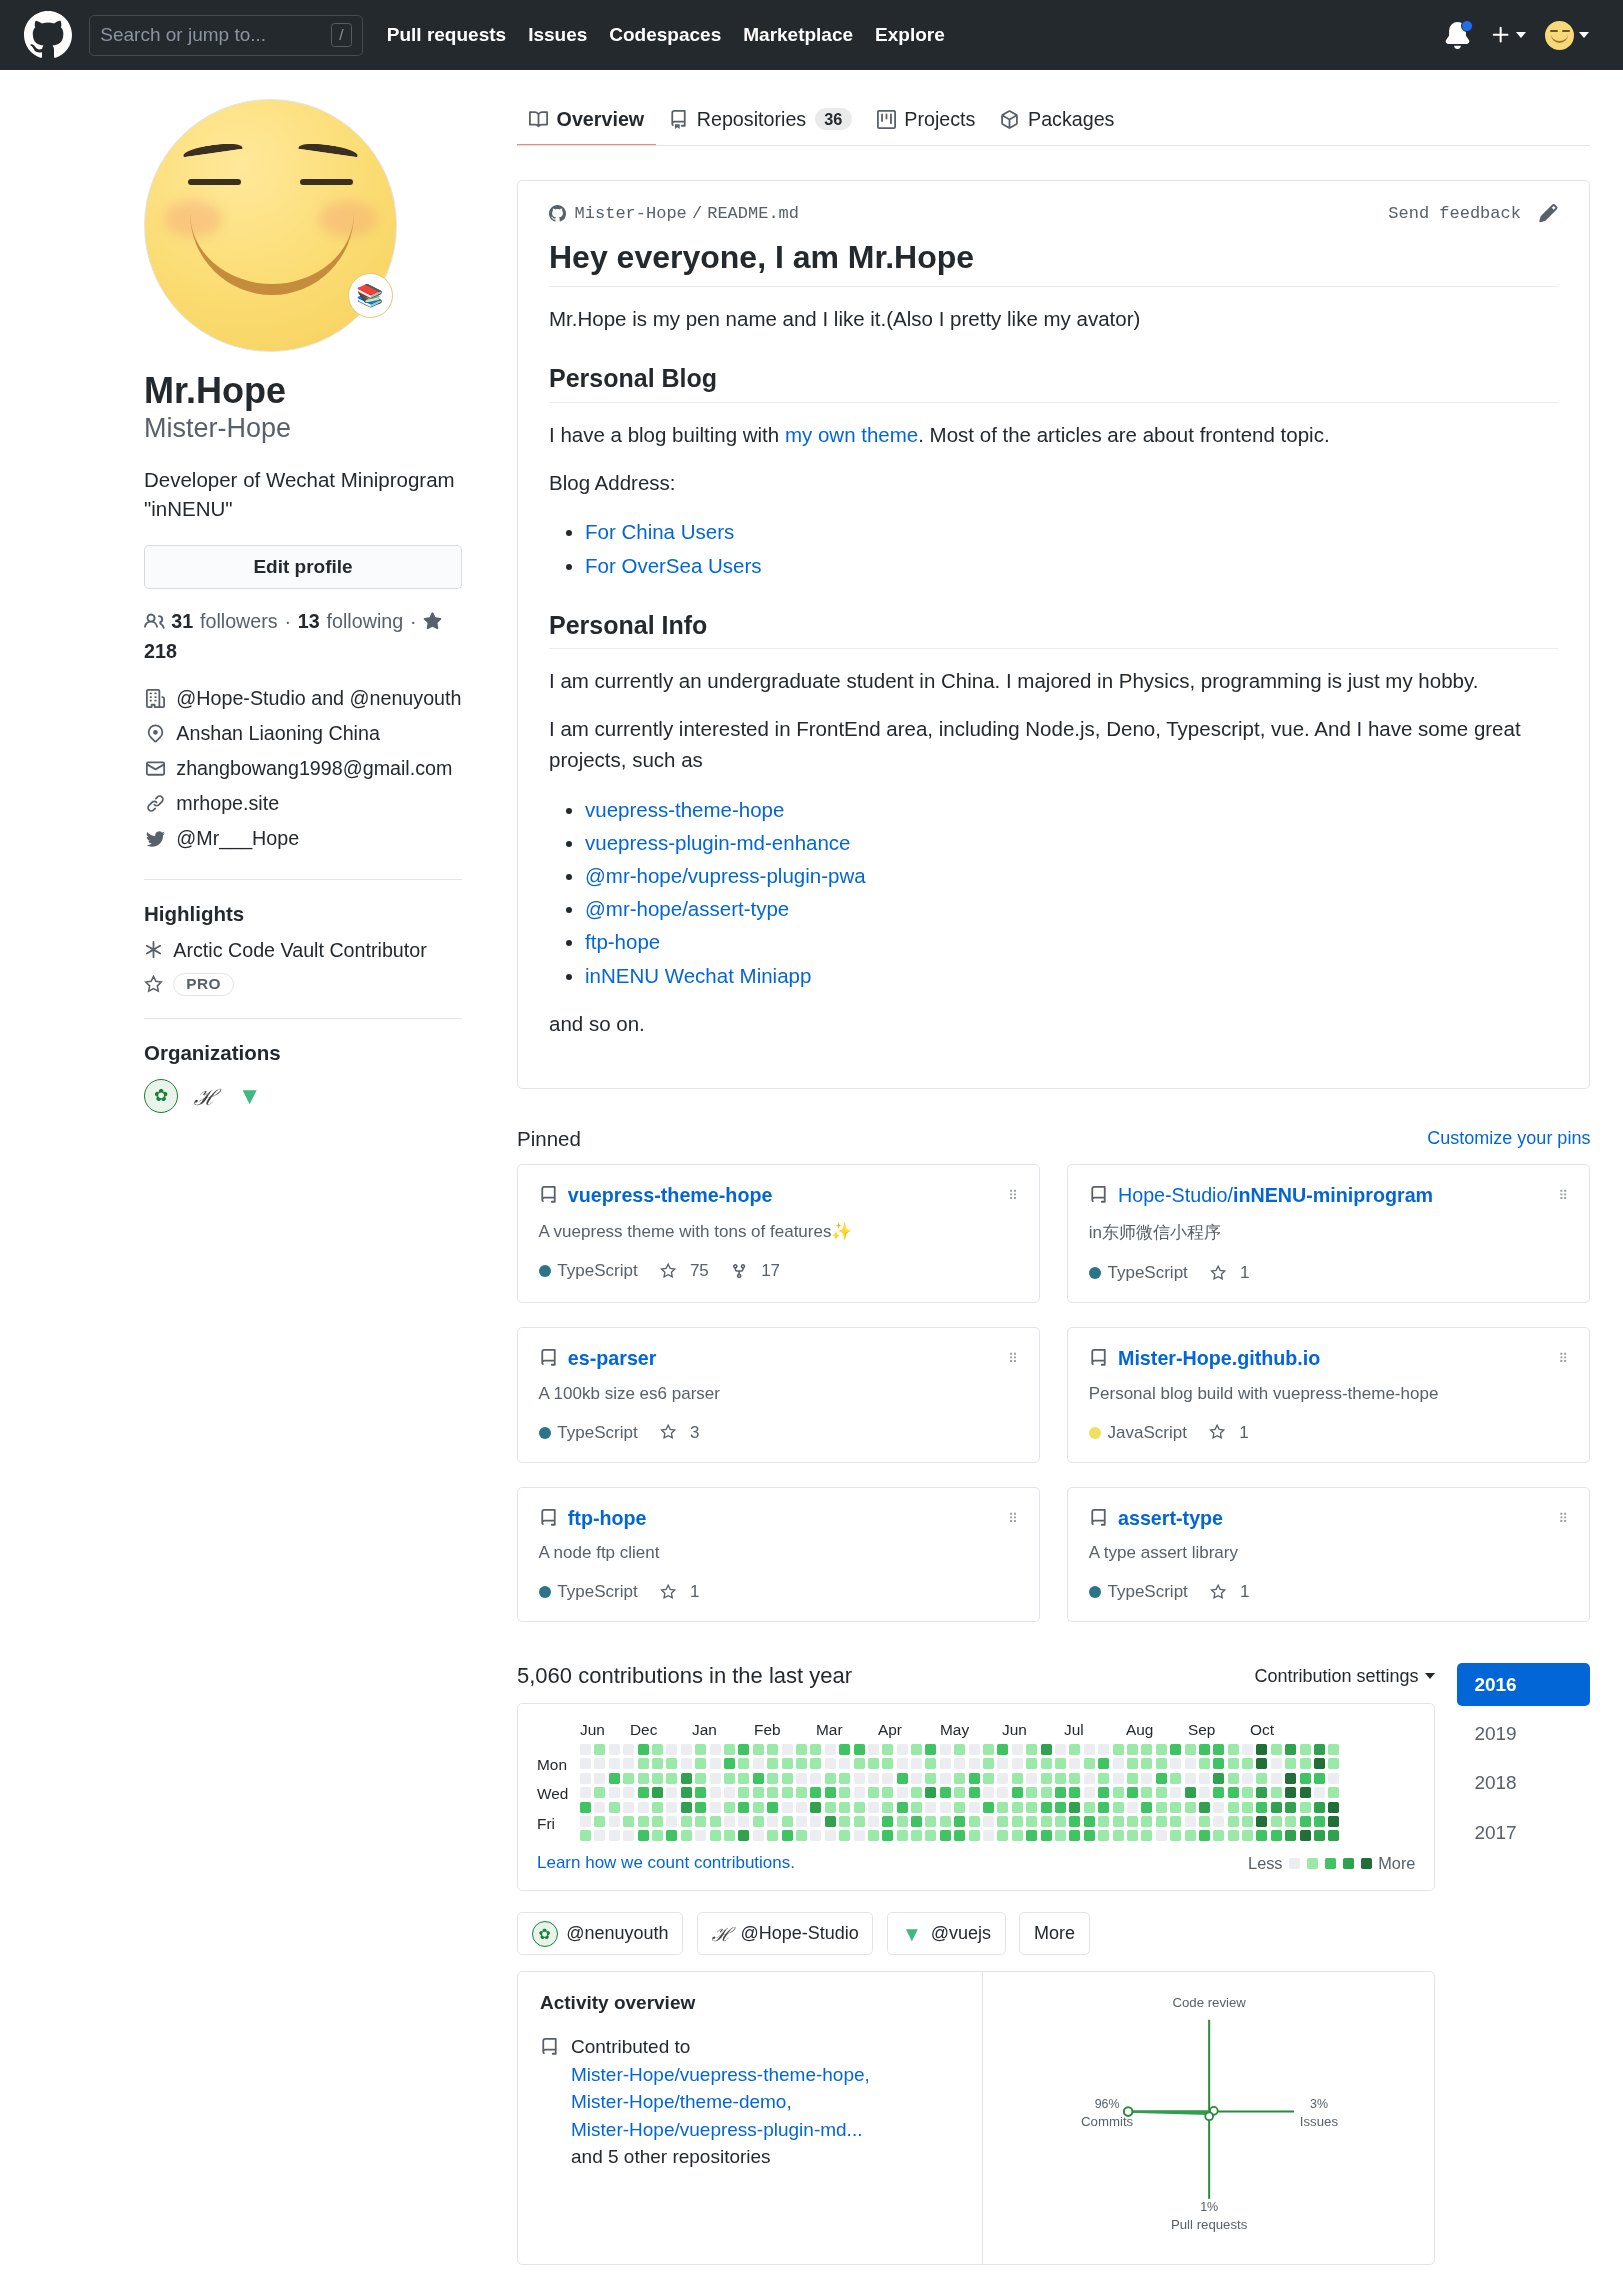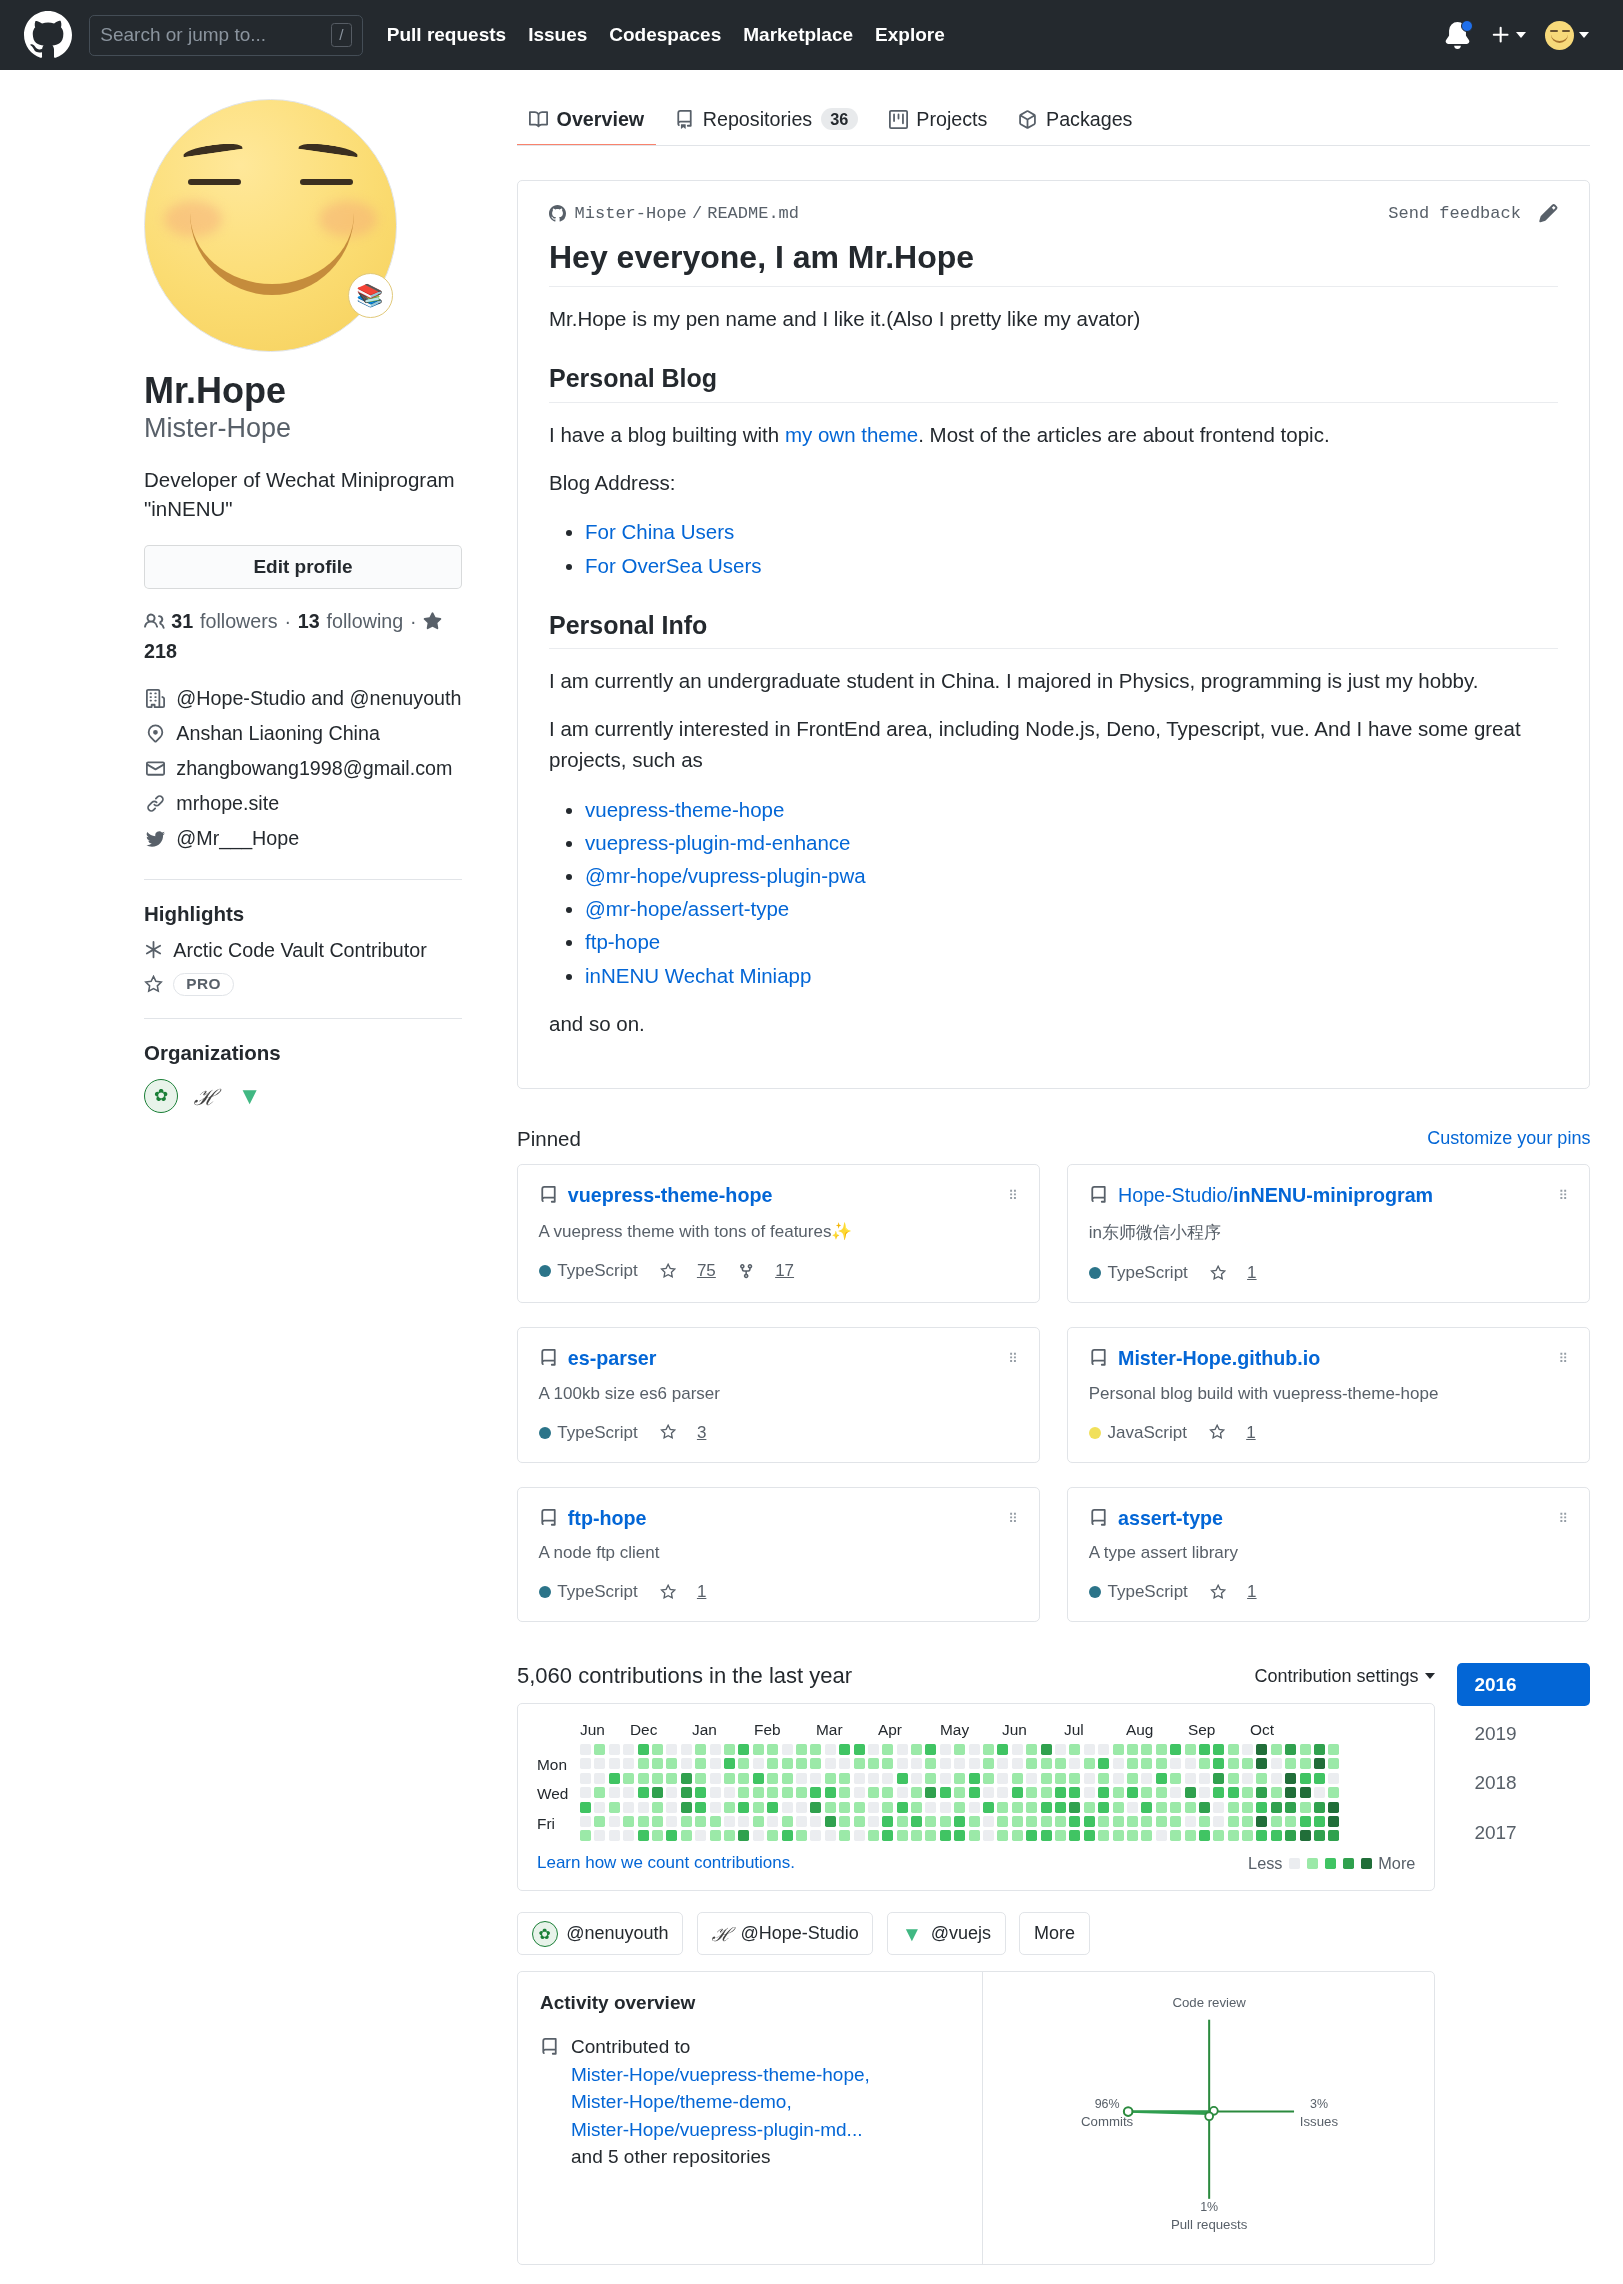--- a/index.html
+++ b/index.html
@@ -90,21 +90,21 @@
   .sect-title { font-size:20.5px; font-weight:600; margin:0 0 13.7px; }
   .hl-row { display:flex; align-items:center; gap:10.3px; font-size:19.7px; color:#24292e; margin-bottom:10.3px;}
   .pro-badge { border:0.9px solid #e1e4e8; border-radius:17px; padding:1.7px 12px; font-size:15.4px;
     color:#586069; font-weight:600; letter-spacing:0.4px;}
   .divider { border:0; border-top:0.9px solid #e1e4e8; margin:22px 0; }
   .orgs { display:flex; gap:10.3px; align-items:center; }
   .org-av { width:34px; height:34px; border-radius:3.4px; display:flex; align-items:center;
     justify-content:center; font-size:17px; overflow:hidden;}
 
   
-  .tabs { display:flex; gap:7px; border-bottom:0.9px solid #e1e4e8; margin-bottom:34px; }
+  .tabs { display:flex; gap:1px; border-bottom:0.9px solid #e1e4e8; margin-bottom:34px; }
   .tab { display:flex; align-items:center; gap:8.6px; padding:8.6px 12px 13.7px;
     font-size:19.7px; color:#24292e; border-bottom:1.7px solid transparent; }
   .tab.active { font-weight:600; border-bottom-color:#f9826c; }
   .tab .cnt { background:rgba(209,213,218,.5); border-radius:17px; padding:1.7px 9.4px;
     font-size:16.3px; font-weight:600; color:#24292e; }
 
   
   .card { border:0.9px solid #e1e4e8; border-radius:5.1px; }
   .readme { padding:22px 31px 31px; margin-bottom:38px; }
   .readme-head { display:flex; align-items:center; font-size:17px; color:#586069;
@@ -125,21 +125,21 @@
   .pin-grid { display:grid; grid-template-columns:1fr 1fr; gap:24px 27px; margin-bottom:41px; }
   .pin { border:0.9px solid #e1e4e8; border-radius:5.1px; padding:19px 20.5px; }
   .pin-top { display:flex; align-items:center; gap:10.3px; }
   .pin-name { font-size:19.7px; font-weight:600; }
   .pin-name .owner { font-weight:400; }
   .grip { margin-left:auto; color:#959da5; letter-spacing:0.9px; line-height:.7; font-size:13px;}
   .pin-desc { font-size:17px; color:#586069; margin:13.7px 0 19px; }
   .pin-meta { display:flex; align-items:center; gap:22px; font-size:17px; color:#586069; }
   .lang { display:flex; align-items:center; gap:6.8px; }
   .dot { width:12px;height:12px;border-radius:50%; display:inline-block;}
-  .meta-item{display:flex;align-items:center;gap:21px;text-decoration:underline;}
+  .meta-item{display:flex;align-items:center;gap:14px;}
 
   
   .contrib-wrap { display:flex; gap:22px; align-items:flex-start; }
   .contrib-main { flex:1; }
   .contrib-head { display:flex; align-items:center; margin-bottom:13.7px; }
   .contrib-head .t { font-size:22px; }
   .contrib-head .settings { margin-left:auto; font-size:18px; color:#24292e; display:flex;
     align-items:center; gap:6.8px;}
   .graph-card { border:0.9px solid #e1e4e8; border-radius:5.1px; padding:17px 19px; }
   .months { display:flex; margin-left:43px; font-size:15.4px; color:#24292e; }

